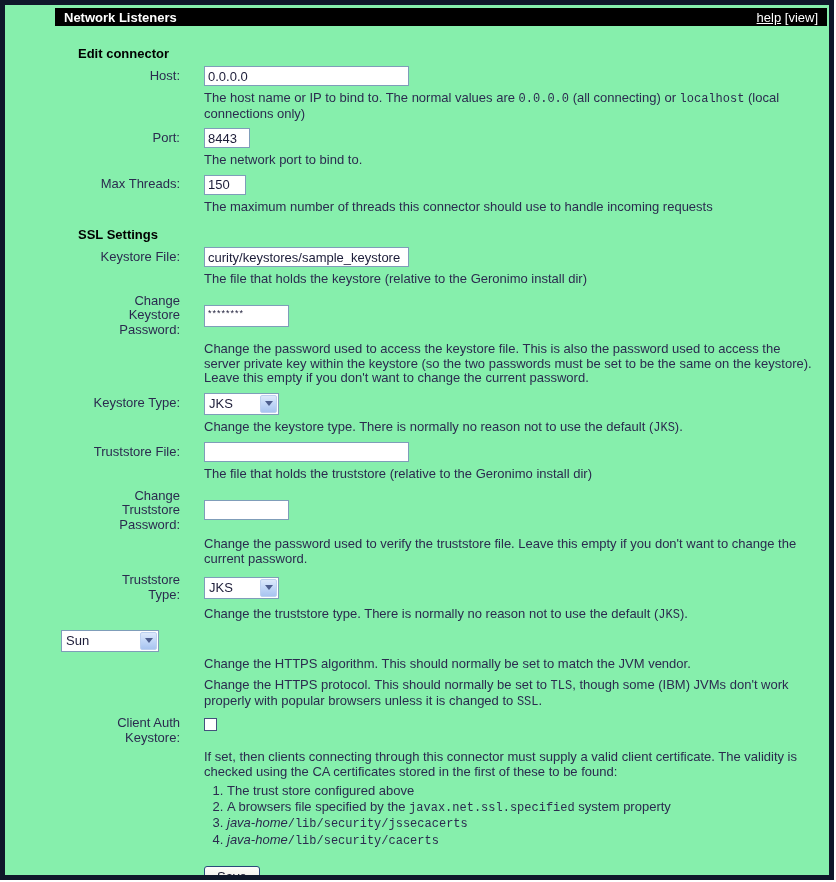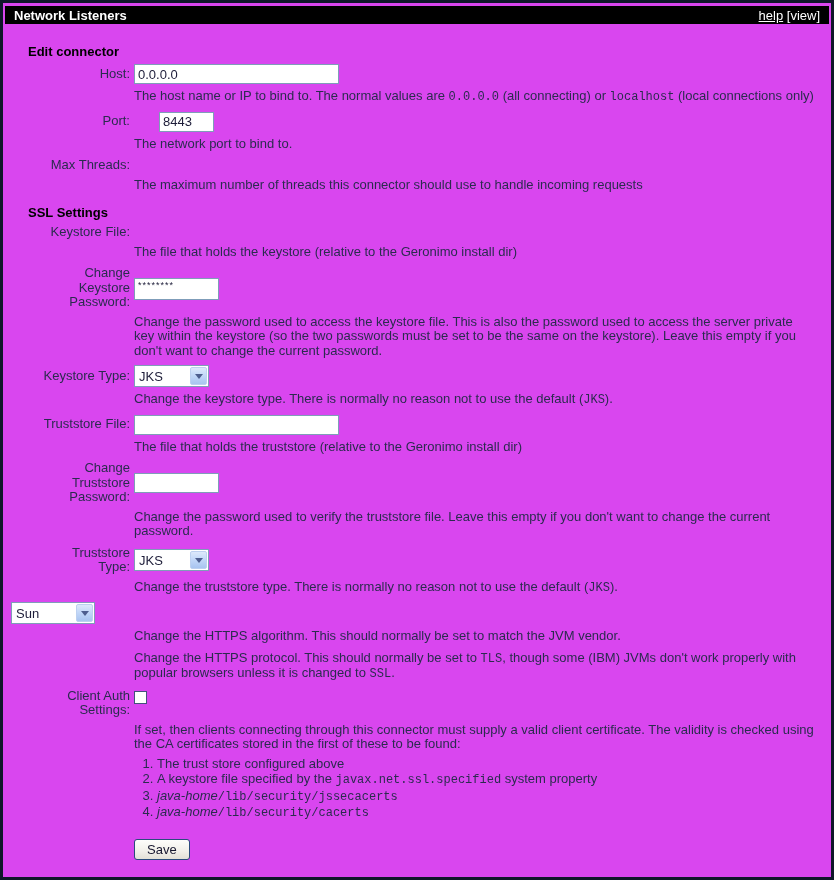--- a/index.html
+++ b/index.html
@@ -1,71 +1,71 @@
 <!DOCTYPE html>
 <html><head>
 <meta charset="utf-8">
 <style>
   html,body{margin:0;padding:0;background:#fff;}
   .page{
-    width:834px;height:880px;border:3px solid #0f172a;background:#d946ef;
+    width:834px;height:880px;border:5px solid #0f172a;background:#86efac;
     font-family:"Liberation Sans",sans-serif;font-size:13px;color:#2b2b4f;
-    display:flex;flex-direction:column;box-sizing:border-box;overflow:hidden;
+    display:flex;flex-direction:column;box-sizing:border-box;overflow:hidden;padding-left:48px;
   }
   
   .titlebar{
     background:#000;color:#fff;margin:3px 2px 0 2px;height:18px;
     display:flex;align-items:center;justify-content:space-between;
     padding:0 9px;flex:none;
   }
   .titlebar .title{font-weight:bold;font-size:13px;}
   .tlinks{font-size:13px;}
   .tlink{color:#fff;text-decoration:none;cursor:pointer;}
   .tlink.underline{text-decoration:underline;}
   
   .form{flex:1;padding:7px 12px 0 8px;}
   .heading{font-weight:bold;color:#000;margin:13px 0 5px 17px;}
-  .row{display:flex;align-items:center;margin:5px 0 3px 0;}
+  .row{display:flex;align-items:center;margin:5px 0 3px 0;gap:20px;}
   .row.top{align-items:flex-start;}
   .lbl{width:119px;padding-right:4px;text-align:right;flex:none;line-height:14.5px;}
   .ctl{flex:1;}
   .help-row{margin:5px 0 7px 0;}
   .help{max-width:682px;line-height:14.5px;}
   .mono{font-family:"Liberation Mono","DejaVu Sans Mono",monospace;font-size:12px;}
   .ital{font-style:italic;}
   
   .txt{
     border:1px solid #7F9DB9;background:#fff;height:20px;box-sizing:border-box;
     font-family:"Liberation Sans",sans-serif;font-size:13px;color:#1c1c38;
     padding:1px 3px;
   }
   .w205{width:205px;}
   .w85{width:85px;}
-  .w55{width:55px;margin-left:25px;}
+  .w55{width:46px;}
   .w42{width:42px;}
   .pwd{font-size:9px;letter-spacing:1px;padding:2px 3px 9px 3px;height:22px;}
   
   .sel{
     display:inline-flex;align-items:center;justify-content:space-between;
     border:1px solid #7F9DB9;background:#fff;height:22px;box-sizing:border-box;
     cursor:default;
   }
   .sel-val{padding-left:4px;color:#1c1c38;}
   .sel-btn{
     width:17px;height:18px;margin:1px;border-radius:2px;flex:none;
     background:linear-gradient(180deg,#dde9fb 0%,#c3d8f8 45%,#a8c4f0 100%);
     border:1px solid #bcd0f0;box-sizing:border-box;
     display:flex;align-items:center;justify-content:center;
   }
   .sel-arrow{
     width:0;height:0;border-left:4px solid transparent;border-right:4px solid transparent;
     border-top:5px solid #4d5e8e;
   }
   .sw75{width:75px;}
-  .sw90{width:84px;}
+  .sw90{width:98px;}
   .sw48{width:48px;}
   
   .chk{
     appearance:none;-webkit-appearance:none;width:13px;height:13px;margin:2px 0 0 0;
     border:1px solid #44517c;background:#fff;box-sizing:border-box;
   }
   
   ol.trust{margin:5px 0 0 0;padding-left:23px;line-height:14.5px;}
   ol.trust li{margin-bottom:1px;}
   
@@ -114,34 +114,36 @@
       <div class="lbl"></div>
       <div class="ctl">
           <div class="help">The network port to bind to.</div>
         </div>
     </div>
 
     <div class="row">
       <div class="lbl">
           <div>Max Threads:</div>
         </div>
+      <div class="ctl"><input type="text" class="txt w42" value="150" style=""></div>
     </div>
     <div class="row help-row">
       <div class="lbl"></div>
       <div class="ctl">
           <div class="help">The maximum number of threads this connector should use to handle incoming requests</div>
         </div>
     </div>
 
     <div class="heading">SSL Settings</div>
 
     <div class="row">
       <div class="lbl">
           <div>Keystore File:</div>
         </div>
+      <div class="ctl"><input type="text" class="txt w205" value="curity/keystores/sample_keystore" style=""></div>
     </div>
     <div class="row help-row">
       <div class="lbl"></div>
       <div class="ctl">
           <div class="help">The file that holds the keystore (relative to the Geronimo install dir)</div>
         </div>
     </div>
 
     <div class="row">
       <div class="lbl">
@@ -247,31 +249,31 @@
     <div class="row help-row">
       <div class="lbl"></div>
       <div class="ctl">
           <div class="help"><span>Change the HTTPS protocol. This should normally be set to </span><span class="mono">TLS</span><span>, though some (IBM) JVMs don't work properly with popular browsers unless it is changed to </span><span class="mono">SSL</span><span>.</span></div>
         </div>
     </div>
 
     <div class="row top">
       <div class="lbl">
         <div>Client Auth</div>
-        <div>Settings:</div>
+        <div>Keystore:</div>
       </div>
       <div class="ctl"><input type="checkbox" class="chk" style=""></div>
     </div>
     <div class="row help-row">
       <div class="lbl"></div>
       <div class="ctl">
         <div class="help">If set, then clients connecting through this connector must supply a valid client certificate. The validity is checked using the CA certificates stored in the first of these to be found:</div>
         <ol class="trust">
           <li><span>The trust store configured above</span></li>
-          <li><span>A keystore file specified by the </span><span class="mono">javax.net.ssl.specified</span><span> system property</span></li>
+          <li><span>A browsers file specified by the </span><span class="mono">javax.net.ssl.specified</span><span> system property</span></li>
           <li><span class="ital">java-home</span><span class="mono">/lib/security/jssecacerts</span></li>
           <li><span class="ital">java-home</span><span class="mono">/lib/security/cacerts</span></li>
         </ol>
       </div>
     </div>
 
     <div class="row btnrow">
       <div class="lbl"></div>
       <div class="ctl"><button type="button" class="btn">Save</button></div>
     </div>

